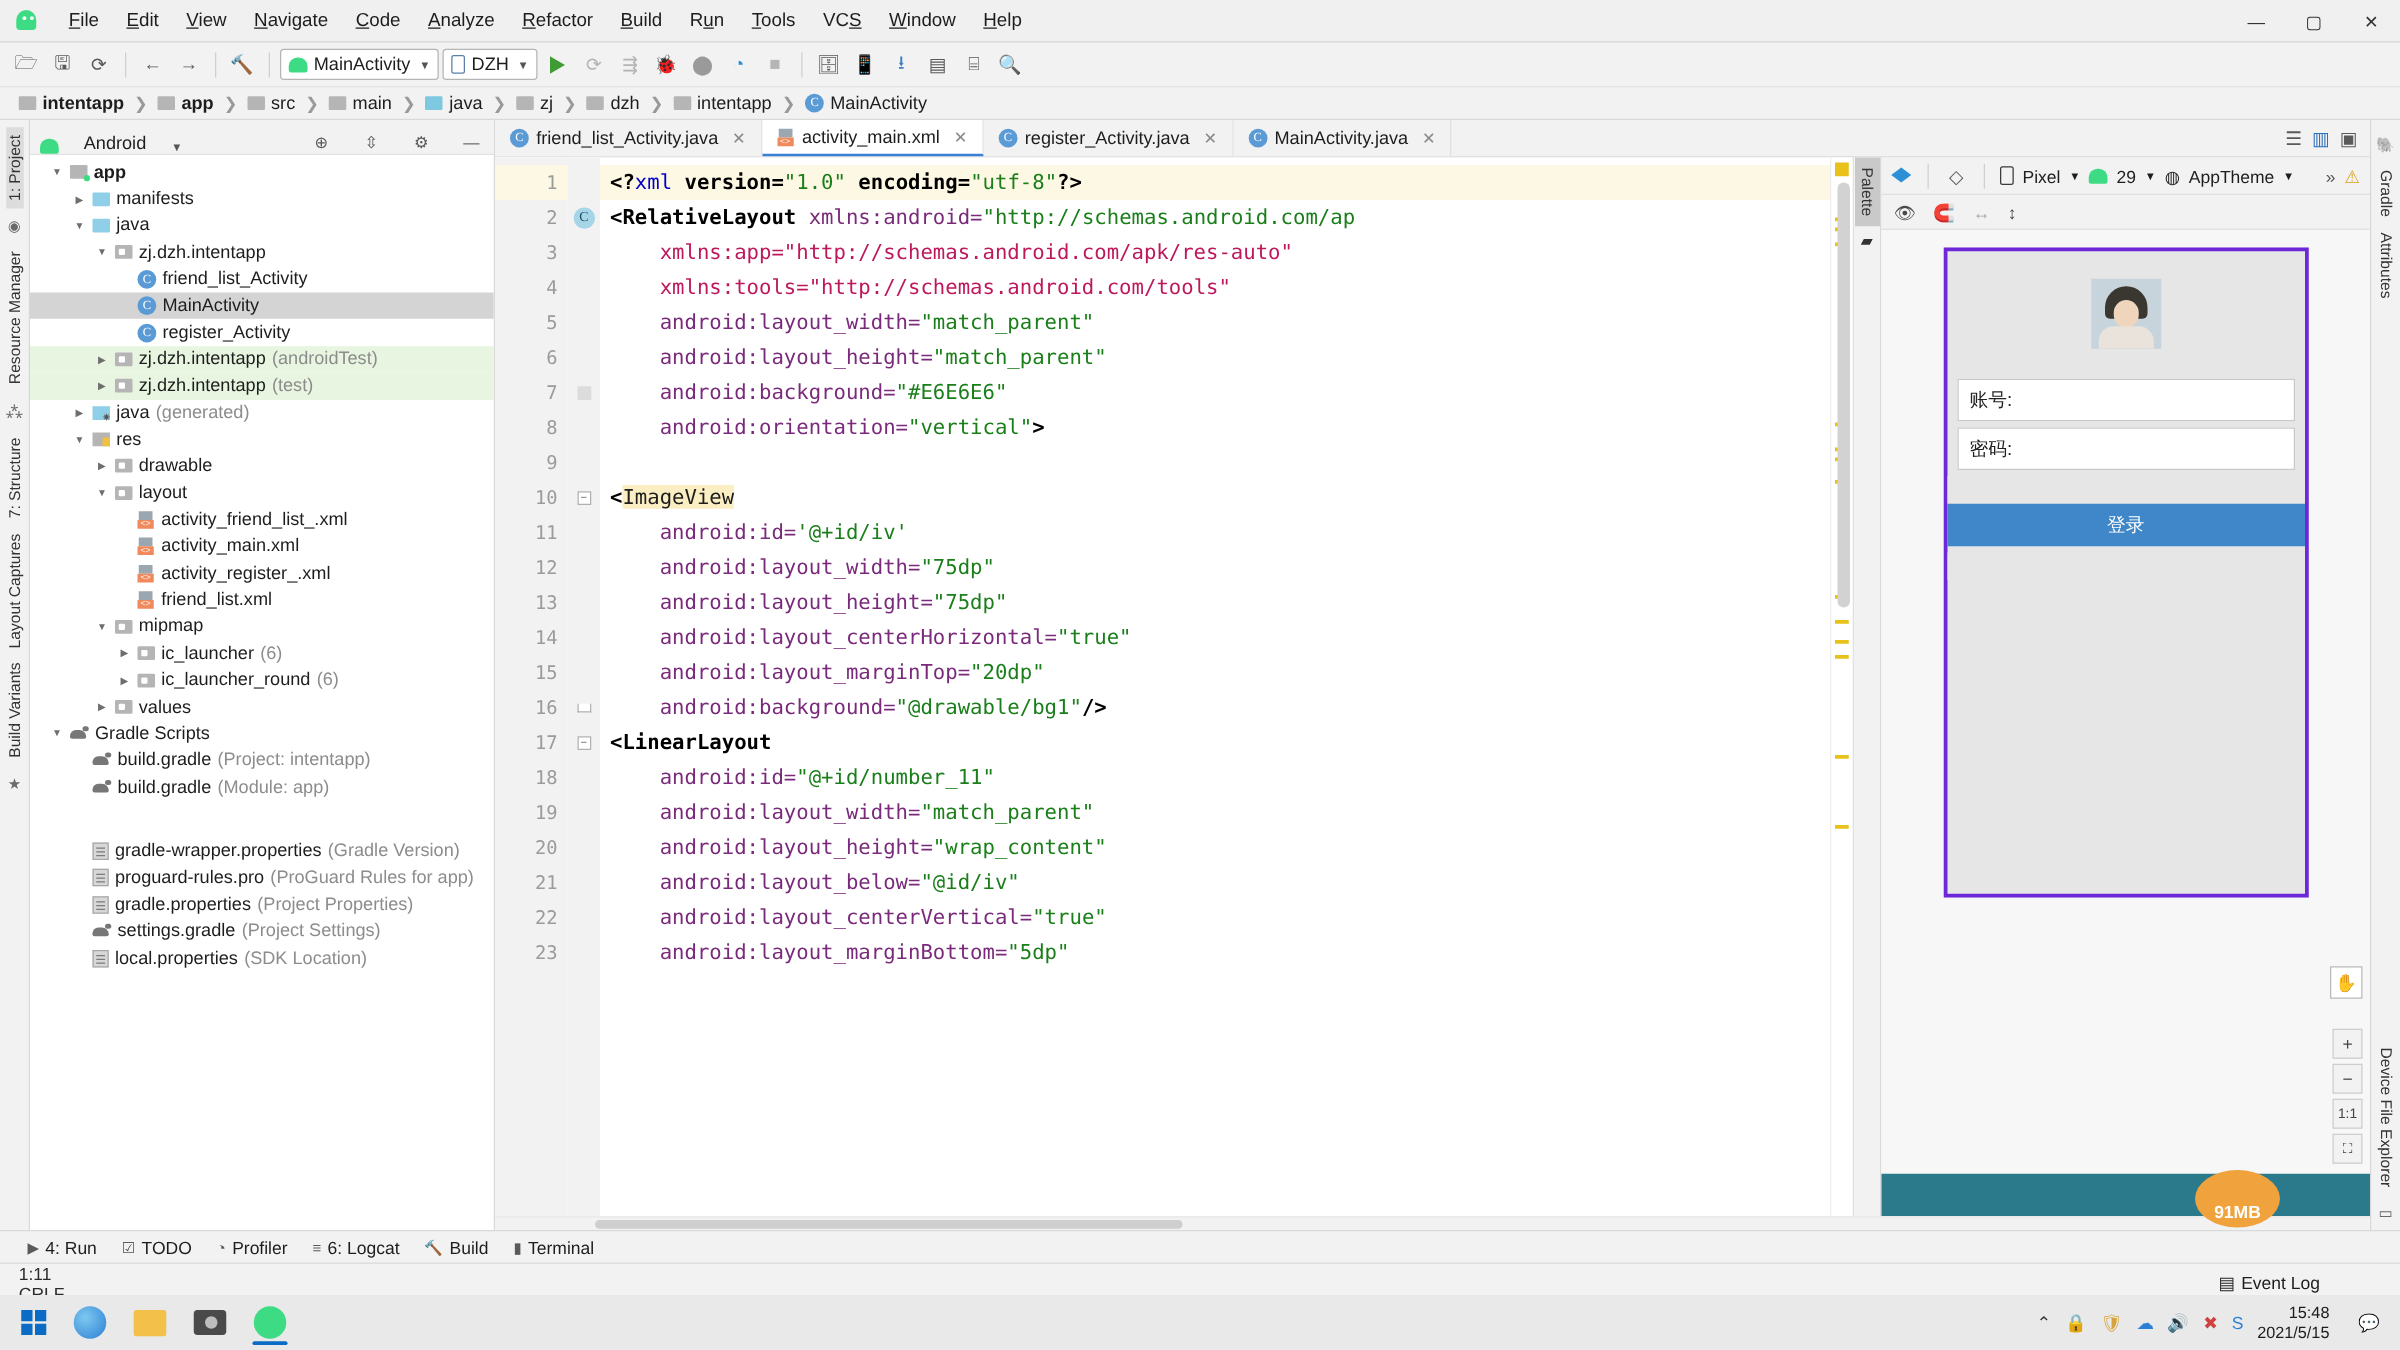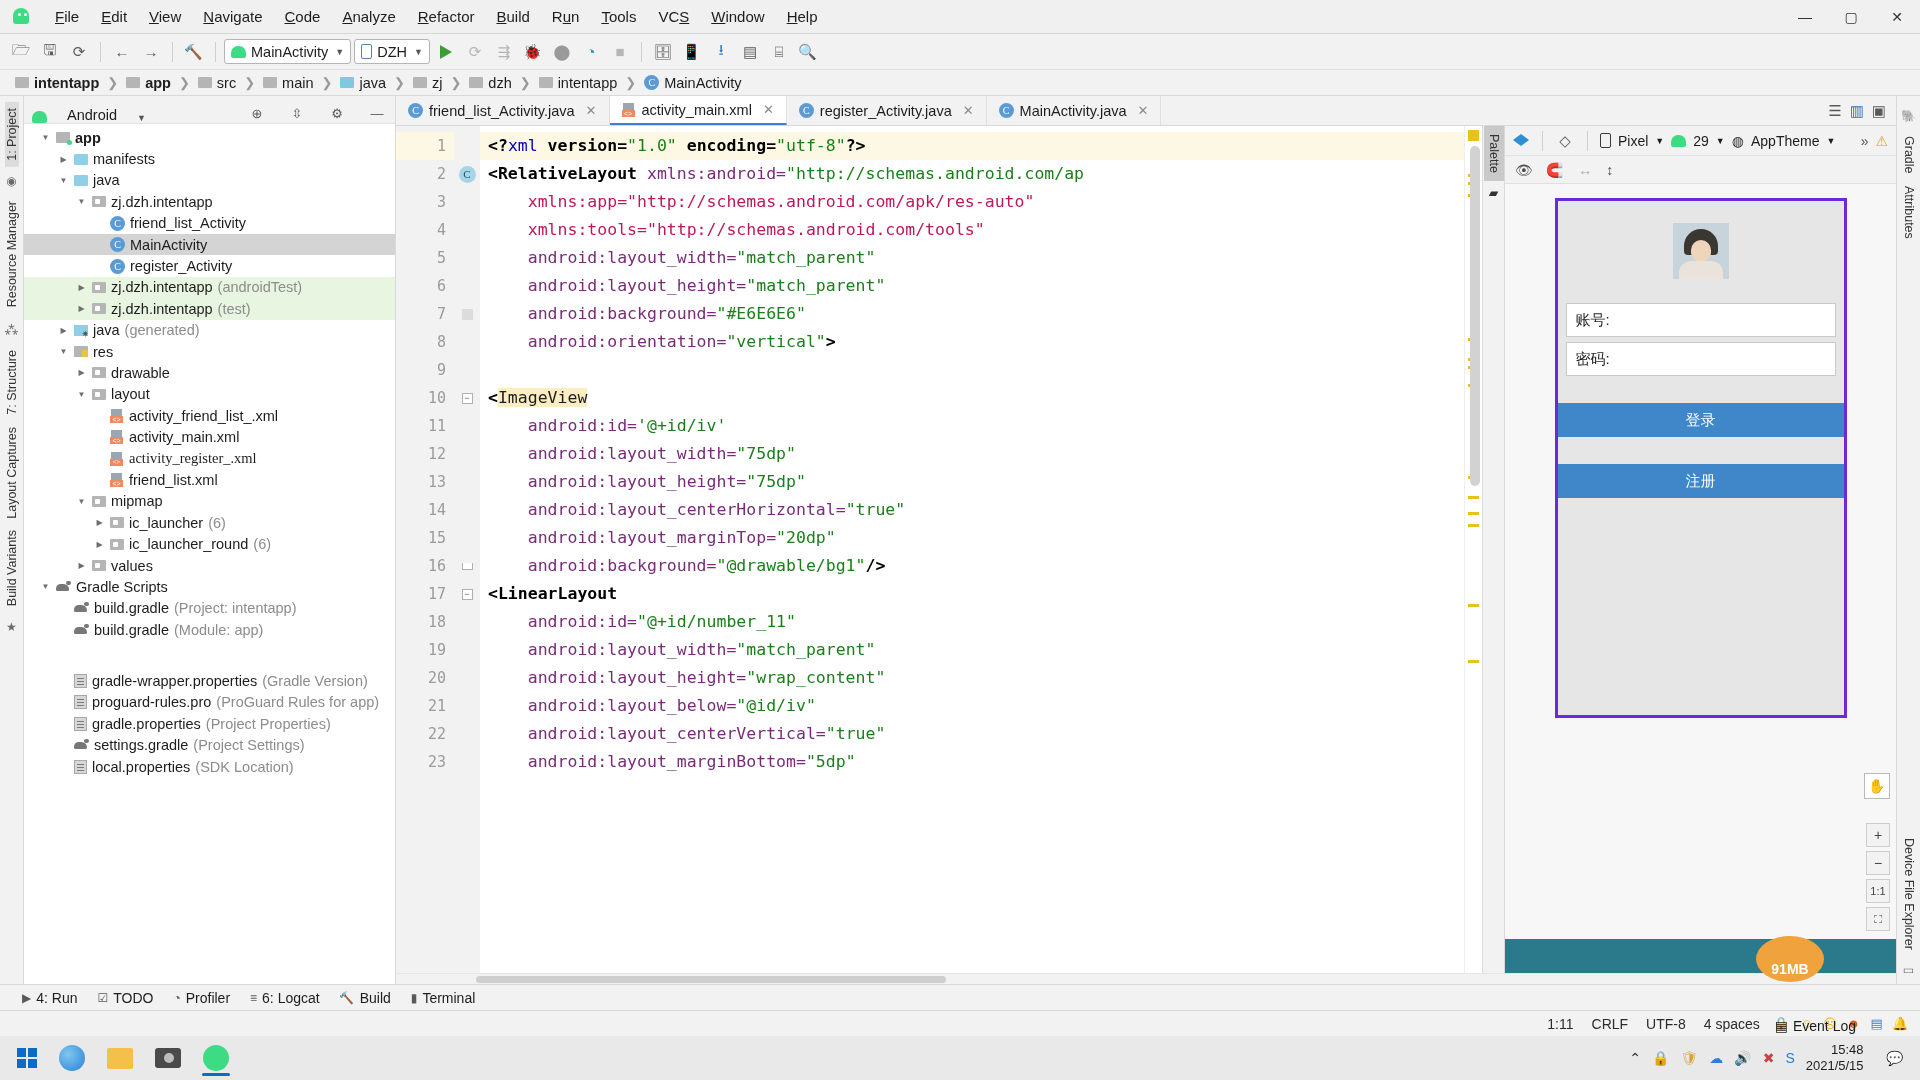--- a/index.html
+++ b/index.html
@@ -200,21 +200,21 @@
                   white-space: nowrap; }
 
   
   .toolbar-bottom { height: 26px; background: #f2f2f2; border-top: 1px solid #d9d9d9;
                     display: flex; align-items: center; padding-left: 22px; gap: 20px; font-size: 14px; }
   .tt { display: flex; align-items: center; gap: 5px; color: #1d1d1d; }
   .tt .ic { font-size: 12px; color: #5a5a5a; }
 
   
   .status { height: 26px; background: #f2f2f2; border-top: 1px solid #d9d9d9; display: flex;
-            align-items: center; padding: 0 6px; font-size: 14px; color: #2b2b2b; }
+            padding: 0 6px; font-size: 14px; color: #2b2b2b; flex-direction: column; }
   .status .sp { flex: 1; }
   .status .si { padding: 0 9px; }
   .st-ico { margin: 0 5px; font-size: 13px; color: #555; }
 
   
   .taskbar { height: 44px; background: #e9e9e9; display: flex; align-items: center; padding: 0 6px; }
   .start { width: 42px; height: 40px; display: flex; align-items: center; justify-content: center; }
   .start .grid { width: 20px; height: 20px; display: grid; grid-template-columns: 1fr 1fr;
                  grid-template-rows: 1fr 1fr; gap: 2.5px; }
   .start .grid i { background: #0a6cc4; display: block; }
@@ -455,21 +455,21 @@
             <span class="lbl">activity_friend_list_.xml</span>
           </div>
           <div class="row" style="padding-left: 70px;">
             <span class="arrow none">▶</span>
             <span class="xml-ico">
               <span class="top"></span>
               <span class="bot">&lt;&gt;</span>
             </span>
             <span class="lbl">activity_main.xml</span>
           </div>
-          <div class="row" style="padding-left: 70px; font-family: Liberation Serif, serif;">
+          <div class="row" style="padding-left: 70px;">
             <span class="arrow none">▶</span>
             <span class="xml-ico">
               <span class="top"></span>
               <span class="bot">&lt;&gt;</span>
             </span>
             <span class="lbl">activity_register_.xml</span>
           </div>
           <div class="row" style="padding-left: 70px;">
             <span class="arrow none">▶</span>
             <span class="xml-ico">
@@ -705,21 +705,20 @@
               <div style="height:24px"></div>
               <div class="dv-field">
                 <span>账号:</span>
               </div>
               <div class="dv-field">
                 <span>密码:</span>
               </div>
               <div class="dv-gap"></div>
               <div class="dv-btn">登录</div>
               <div style="height:22px;background:#e6e6e6"></div>
-              <div class="dv-btn">注册</div>
               <div class="dv-rest"></div>
             </div>
             <div class="pv-bottom"></div>
             <div class="pv-panbtn">✋</div>
             <div class="pv-zoom">
               <div class="zbtn">+</div>
               <div class="zbtn">−</div>
               <div class="zbtn" style="font-size:11px">1:1</div>
               <div class="zbtn" style="font-size:11px">⛶</div>
             </div>

